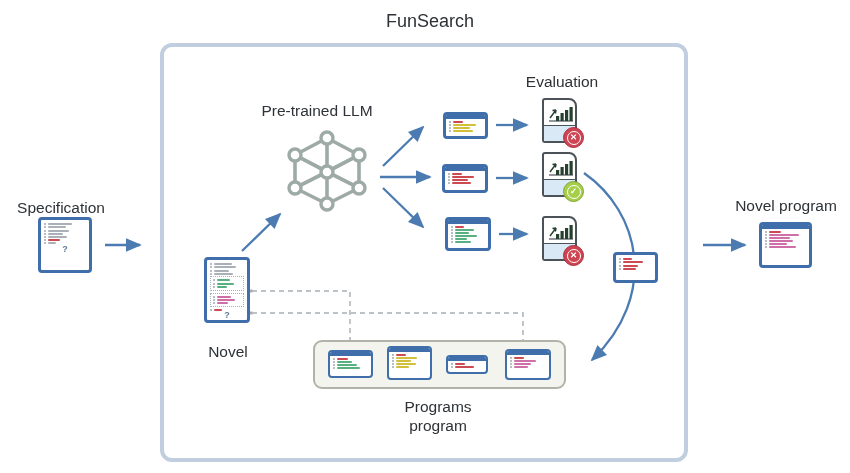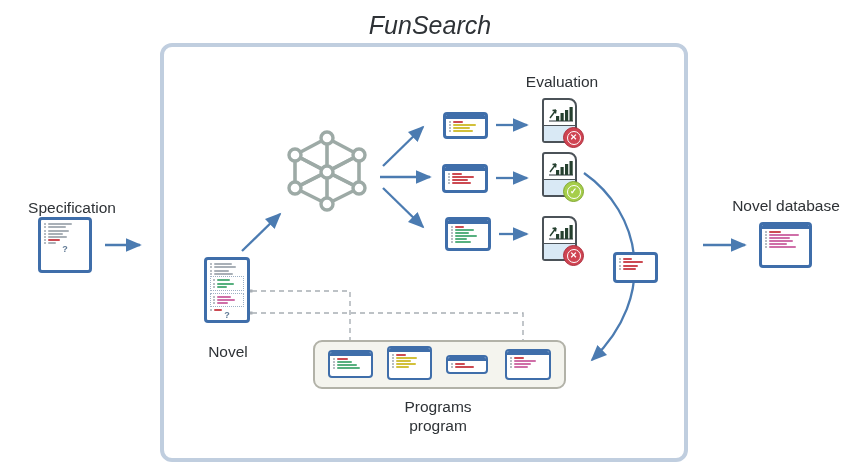--- a/index.html
+++ b/index.html
@@ -1,20 +1,20 @@
 <!DOCTYPE html>
 <html style="--text-dark: #2e3236; --accent-blue: #3f6eaa; --frame-border: #c0cedf; --arrow-blue: #4b7bb1; --dashed-gray: #a8aeb4; --db-border: #b2b2a8; --db-fill: #f4f4ee; --page-border: #4b5258; --page-fill: #d9e9f5; --bar-dark: #25402f; --badge-red: #cf4452; --badge-red-dark: #ad2f3e; --badge-green: #a6ce4a; --badge-green-dark: #82a833; --network-gray: #9daaa6; --code-gray: #a9b0b7; --code-red: #cc4a52; --code-green: #57b07f; --code-yellow: #d2c03b; --code-pink: #cf6fa8; --code-dot: #b7bdc3;"><head>
 <meta charset="utf-8">
 <style>
   html,body{margin:0;padding:0;background:#fff;}
   #stage{position:relative;width:850px;height:473px;background:#fff;overflow:hidden;
          font-family:"Liberation Sans", sans-serif;color:var(--text-dark);}
   .lbl{position:absolute;transform:translateX(-50%);font-size:15.5px;color:var(--text-dark);
        white-space:nowrap;text-align:center;line-height:19px;}
-  #title{position:absolute;left:430px;top:11px;transform:translateX(-50%);font-size:25px;color:var(--text-dark);font-style:italic;}
+  #title{position:absolute;left:430px;top:11px;transform:translateX(-50%);font-size:18px;color:var(--text-dark);}
   #frame{position:absolute;left:160px;top:43px;width:528px;height:419px;box-sizing:border-box;
          border:4px solid var(--frame-border);border-radius:12px;background:transparent;}
   #overlay{position:absolute;left:0;top:0;width:850px;height:473px;}
   .arrow{stroke:var(--arrow-blue);stroke-width:2.3;fill:none;}
   .dashedline{stroke:var(--dashed-gray);stroke-width:1.4;fill:none;stroke-dasharray:5 4;}
   #ah path{fill:var(--arrow-blue);}
   .net-edge{stroke:var(--network-gray);stroke-width:3.6;}
   .net-node{fill:#fff;stroke:var(--network-gray);stroke-width:3.4;}
 
   .code-window{position:absolute;background:#fff;border:3px solid var(--accent-blue);border-radius:4px;
@@ -70,21 +70,21 @@
       <path class="arrow" d="M380,177 L430,177" marker-end="url(#ah)"></path>
       <path class="arrow" d="M383,188 L423,227" marker-end="url(#ah)"></path>
       <path class="arrow" d="M496,125 L527,125" marker-end="url(#ah)"></path>
       <path class="arrow" d="M496,178 L527,178" marker-end="url(#ah)"></path>
       <path class="arrow" d="M499,234 L527,234" marker-end="url(#ah)"></path>
       <path class="arrow" d="M703,245 L745,245" marker-end="url(#ah)"></path>
       <path class="arrow" d="M584,173 C640,212 659,295 592,360" marker-end="url(#ah)"></path>
     </g>
   </svg>
 
-  <div class="lbl" style="left:72px;top:198px">Specification</div>
+  <div class="lbl" style="left:61px;top:198px">Specification</div>
   <div class="code-window" style="left:38px;top:217px;width:54px;height:56px;border-width:3.5px">
       <div class="code-group">
         <div class="code-row">
           <span class="code-dot"></span>
           <span class="code-bar" style="width: 58%; background: var(--code-gray);"></span>
         </div>
         <div class="code-row">
           <span class="code-dot"></span>
           <span class="code-bar" style="width: 42%; background: var(--code-gray);"></span>
         </div>
@@ -162,20 +162,21 @@
       <div class="code-group">
         <div class="code-row">
           <span class="code-dot"></span>
           <span class="code-bar" style="width: 24%; background: var(--code-red);"></span>
         </div>
       </div>
       <div class="code-question">?</div>
     </div>
   <div class="lbl" style="left:228px;top:342px">Novel</div>
 
+  <div class="lbl" style="left:317px;top:101px">Pre-trained LLM</div>
   <svg style="position:absolute;left:283px;top:126px" width="88" height="88" viewBox="0 0 88 88">
     <g class="net-edge">
       <line x1="44" y1="12" x2="12" y2="29"></line>
         <line x1="44" y1="12" x2="76" y2="29"></line>
       <line x1="12" y1="29" x2="12" y2="62"></line>
         <line x1="76" y1="29" x2="76" y2="62"></line>
       <line x1="12" y1="62" x2="44" y2="78"></line>
         <line x1="76" y1="62" x2="44" y2="78"></line>
       <line x1="44" y1="12" x2="44" y2="46"></line>
         <line x1="44" y1="46" x2="44" y2="78"></line>
@@ -409,21 +410,21 @@
           <span class="code-dot"></span>
           <span class="code-bar" style="width: 38%; background: var(--code-pink);"></span>
         </div>
       </div>
     </div>
   <div class="lbl" style="left:438px;top:397px">
     <div>Programs</div>
     <div>program</div>
   </div>
 
-  <div class="lbl" style="left:786px;top:196px">Novel database</div>
+  <div class="lbl" style="left:786px;top:196px">Novel program</div>
   <div class="code-window titlebar" style="left:759px;top:222px;width:53px;height:46px">
       <div class="code-group">
         <div class="code-row">
           <span class="code-dot"></span>
           <span class="code-bar" style="width: 30%; background: var(--code-red);"></span>
         </div>
         <div class="code-row">
           <span class="code-dot"></span>
           <span class="code-bar" style="width: 72%; background: var(--code-pink);"></span>
         </div>

